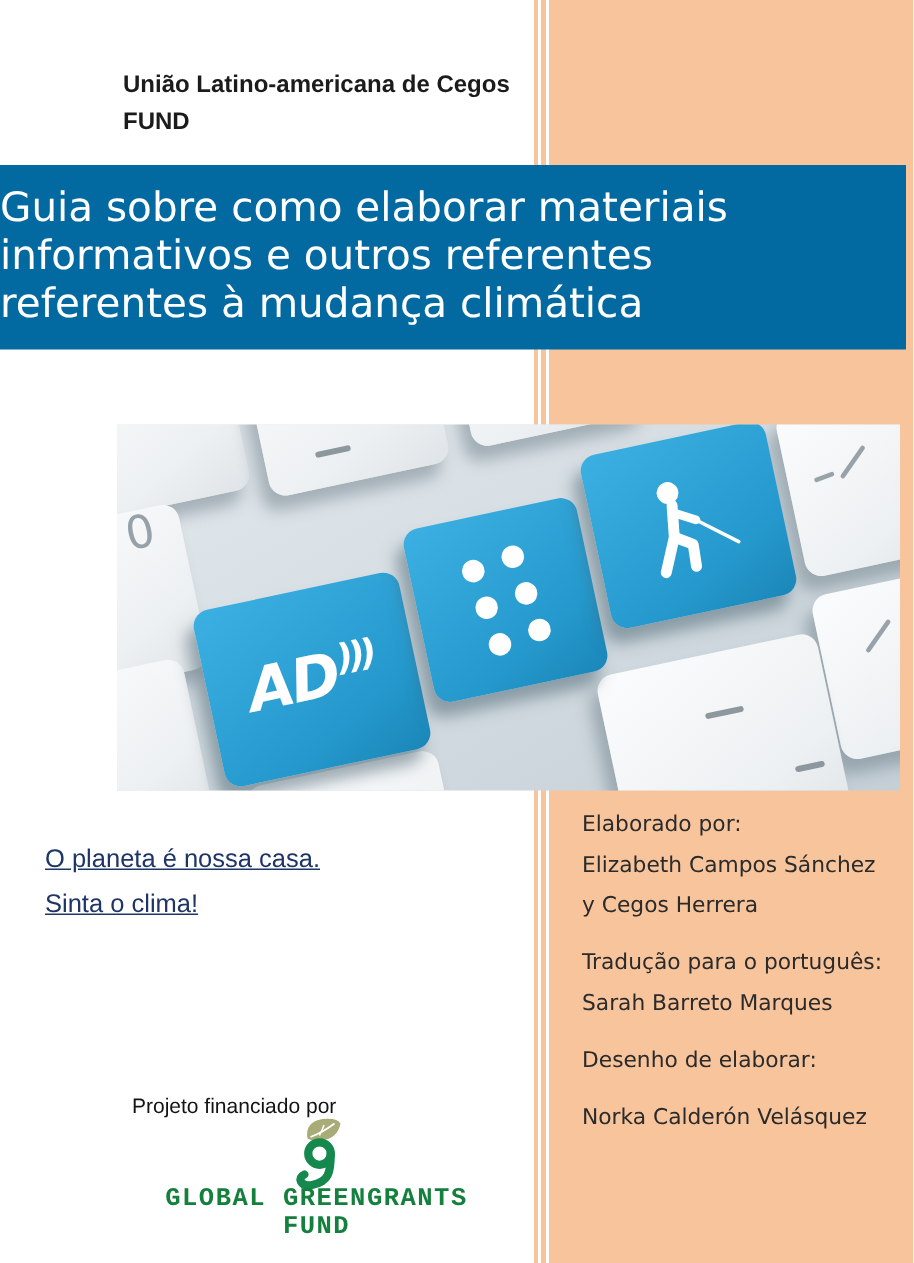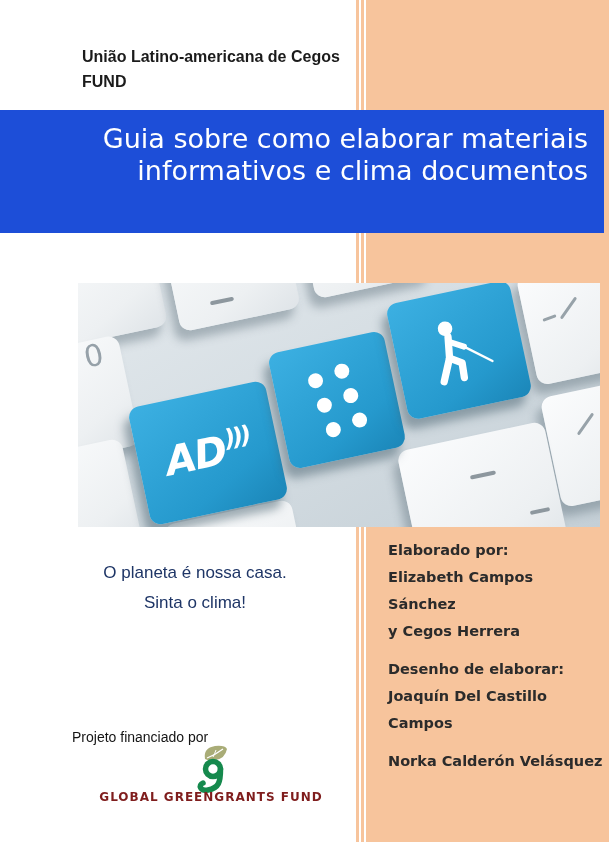--- a/index.html
+++ b/index.html
@@ -15,22 +15,22 @@
   }
   
   .org{
     position:absolute;left:62px;top:44px;
     font-family:"Liberation Sans",sans-serif;font-weight:bold;
     font-size:16px;line-height:25px;color:#1b1b1b;margin-left:20px;
   }
   
   .banner{
     position:absolute;left:0;top:110px;width:604px;height:123px;
-    background:#1d4ed8;box-sizing:border-box;padding:13px 16px 0 0;
-    text-align:right;color:#ffffff;font-size:27px;line-height:32px;
+    background:#0369a1;box-sizing:border-box;padding:13px 16px 0 0;
+    color:#ffffff;font-size:27px;line-height:32px;
   }
   
   .photo{
     position:absolute;left:78px;top:283px;width:522px;height:244px;
     background:linear-gradient(150deg,#e3e9ed 0%,#c4cfd6 100%);
     overflow:hidden;
   }
   .key{
     position:absolute;border-radius:11px;
     background:linear-gradient(150deg,#fbfcfd 0%,#edf0f2 70%,#dfe4e8 100%);
@@ -45,55 +45,56 @@
   .kzero{position:absolute;color:#96a1a9;font-size:30px;transform:rotate(-12deg);}
   .kmark{position:absolute;height:4px;background:#8d979e;border-radius:2px;transform:rotate(-12deg);}
   .kdiag{position:absolute;width:3px;background:#97a2a9;border-radius:2px;}
   .ad-wrap{display:flex;align-items:flex-start;color:#fff;}
   .ad-main{font-style:italic;font-weight:900;font-size:40px;line-height:1;letter-spacing:-2px;}
   .ad-waves{font-weight:bold;font-size:24px;line-height:1;letter-spacing:-3px;margin:-2px 0 0 2px;font-style:italic;}
   .braille{display:grid;grid-template-columns:repeat(2,15px);grid-auto-rows:15px;gap:11px 13px;transform:rotate(-8deg);}
   .braille span{width:15px;height:15px;border-radius:50%;background:#ffffff;}
   
   .tagline{
-    position:absolute;left:30px;top:558px;width:330px;text-align:center;
+    position:absolute;left:30px;top:558px;width:330px;
     color:#1e3566;font-family:"Liberation Sans",sans-serif;
-    font-size:17px;line-height:30px;
+    font-size:17px;line-height:30px;text-decoration:underline;
   }
   
   .funding-label{
-    position:absolute;left:72px;top:729px;
+    position:absolute;left:88px;top:729px;
     font-family:"Liberation Sans",sans-serif;font-size:14px;color:#141414;
   }
   .logo-mark{position:absolute;left:191px;top:745px;width:48px;height:48px;}
   .logo-name{
     position:absolute;left:98px;top:790px;width:226px;text-align:center;
-    color:#7f1d1d;font-weight:bold;font-size:12px;letter-spacing:1px;
+    color:#15803d;font-weight:bold;font-size:17px;letter-spacing:1px;font-family:Liberation Mono, monospace;
   }
   
   .credits{
     position:absolute;left:388px;top:537px;width:215px;
     font-size:14.5px;line-height:27px;color:#2b2b2b;
   }
-  .credits .section{margin:0 0 11px 0;font-weight:bold;}
+  .credits .section{margin:0 0 11px 0;}
 </style>
 </head>
 <body>
 
 <div class="sidebar"></div>
 <div class="sidebar-edge"></div>
 
 <div class="org">
   <div>União Latino-americana de Cegos</div>
   <div>FUND</div>
 </div>
 
 <div class="banner">
   <div>Guia sobre como elaborar materiais</div>
-  <div>informativos e clima documentos</div>
+  <div>informativos e outros referentes</div>
+  <div>referentes à mudança climática</div>
 </div>
 
 <div class="photo">
 
   <div class="key" style="left:-35px;top:-55px;width:115px;height:110px;"></div>
   <div class="key" style="left:-60px;top:62px;width:112px;height:112px;"></div>
   <div class="kzero" style="left:6px;top:55px;">0</div>
   <div class="key" style="left:90px;top:-80px;width:122px;height:118px;"></div>
   <div class="kmark" style="left:132px;top:16px;width:24px;"></div>
   <div class="key" style="left:225px;top:-110px;width:120px;height:115px;"></div>
@@ -157,19 +158,22 @@
 </div>
 <div class="logo-name">GLOBAL GREENGRANTS FUND</div>
 
 <div class="credits">
   <div class="section">
     <div>Elaborado por:</div>
     <div>Elizabeth Campos Sánchez</div>
     <div>y Cegos Herrera</div>
   </div>
   <div class="section">
+    <div>Tradução para o português:</div>
+    <div>Sarah Barreto Marques</div>
+  </div>
+  <div class="section">
     <div>Desenho de elaborar:</div>
-    <div>Joaquín Del Castillo Campos</div>
   </div>
   <div class="section">
     <div>Norka Calderón Velásquez</div>
   </div>
 </div>
 
 </body></html>

